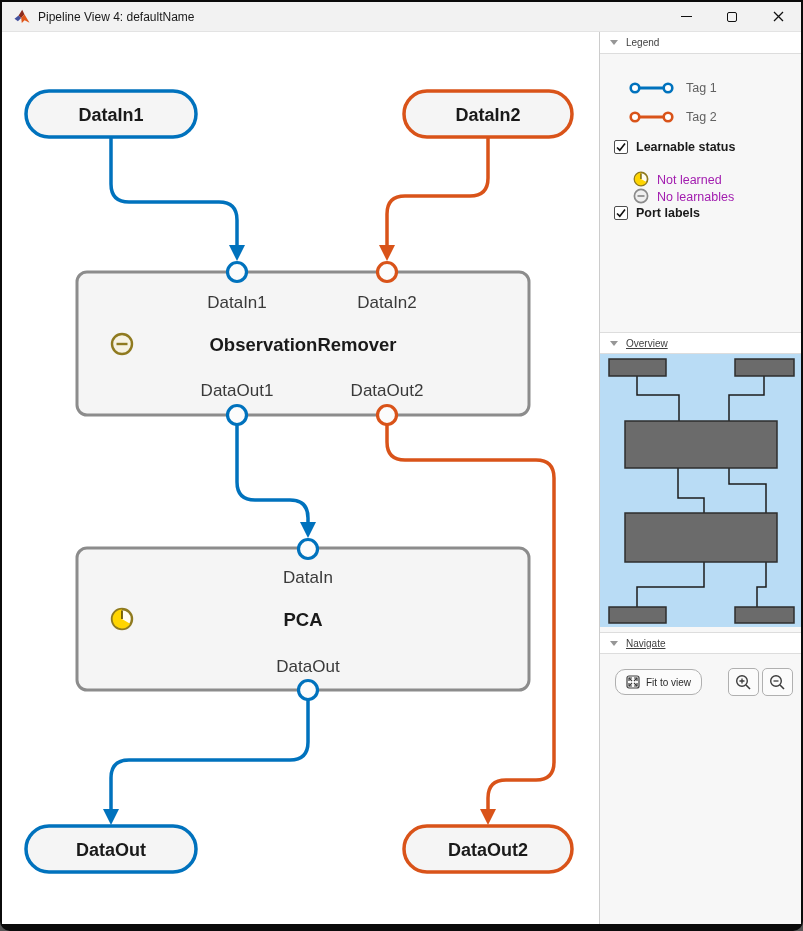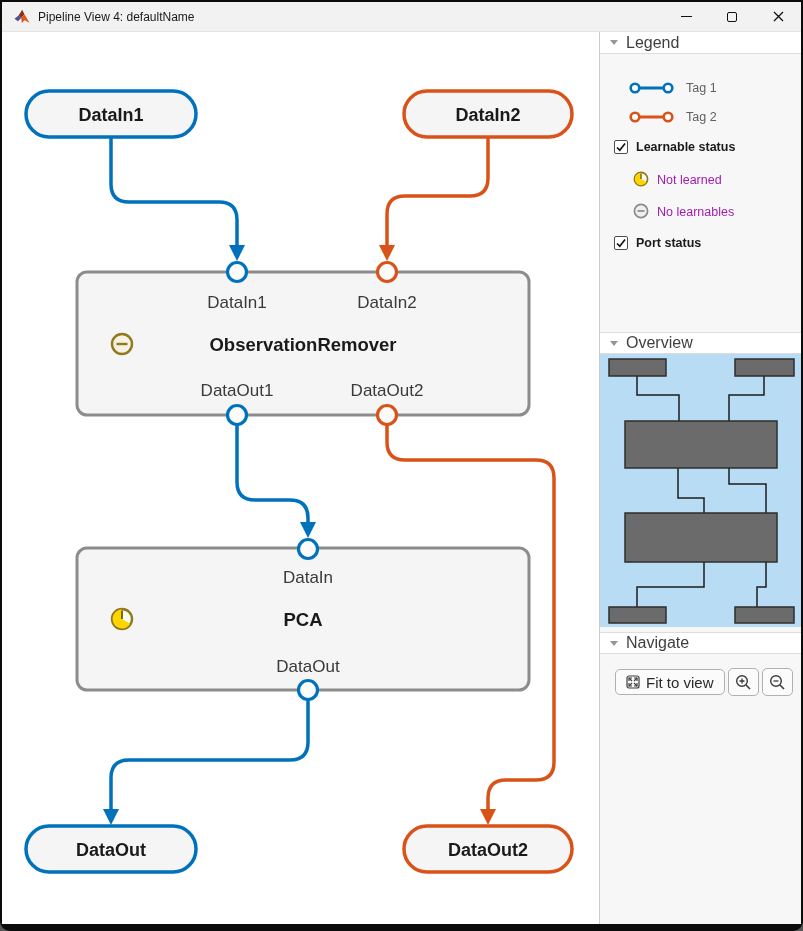--- a/index.html
+++ b/index.html
@@ -16,39 +16,39 @@
   .ctrl{width:46px;display:flex;align-items:center;justify-content:center;cursor:default;}
   .min-glyph{width:11px;height:1px;background:#111;}
   .max-glyph{width:10px;height:10px;border:1.2px solid #111;border-radius:2px;}
   
   .app-body{flex:1;display:flex;min-height:0;}
   .canvas{flex:1;position:relative;background:#ffffff;text-decoration:underline;}
   .canvas svg{position:absolute;left:0;top:0;}
   .sidebar{width:202px;flex:0 0 202px;border-left:1px solid #cccccc;background:#f7f7f7;
     display:flex;flex-direction:column;}
   .sec-header{height:22px;flex:0 0 22px;background:#ffffff;border-bottom:1px solid #dddddd;
-    display:flex;align-items:center;padding-left:10px;gap:8px;color:#3f3f3f;font-size:16px;}
-  .sec-header.bt{border-top:1px solid #dddddd;}
+    display:flex;align-items:center;padding-left:10px;gap:8px;color:#3f3f3f;font-size:10px;}
+  .sec-header.bt{border-top:1px solid #dddddd;text-decoration:underline;}
   .tri{width:0;height:0;border-left:4px solid transparent;border-right:4px solid transparent;
     border-top:5px solid #969696;}
   
   .legend-body{height:278px;flex:0 0 278px;padding:12px 0 0 14px;font-size:12.5px;}
   .chk-row{display:flex;align-items:center;gap:8px;height:18px;color:#1a1a1a;font-weight:bold;}
   .checkbox{width:14px;height:14px;border:1.3px solid #4d4d4d;background:#fff;border-radius:2px;
     display:inline-flex;align-items:center;justify-content:center;}
   .tag-row{display:flex;align-items:center;gap:12px;height:16px;padding-left:15px;color:#616161;}
   .icon-row{display:flex;align-items:flex-end;gap:8px;height:17px;padding-left:19px;color:#a21caf;}
-  .mt14{margin-top:14px}.mt13{margin-top:13px}.mt15{margin-top:15px}
+  .mt14{margin-top:14px}.mt13{margin-top:13px}.mt15{}
   
   .minimap{flex:0 0 273px;height:273px;}
   .mm-gap{flex:0 0 5px;}
   
   .nav-controls{display:flex;align-items:center;padding:14px 8px 0 15px;}
   .btn{display:flex;align-items:center;gap:6px;height:26px;padding:0 10px;background:#fbfbfb;
-    border:1px solid #b0b0b0;border-radius:5px;font-size:15px;color:#2b2b2b;cursor:default;}
+    border:1px solid #b0b0b0;border-radius:10px;font-size:10px;color:#2b2b2b;cursor:default;}
   .zoom-group{margin-left:auto;display:flex;gap:3px;}
   .sq-btn{width:31px;height:28px;display:flex;align-items:center;justify-content:center;
     background:#fbfbfb;border:1px solid #b0b0b0;border-radius:5px;cursor:default;}
   .sidebar-fill{flex:1;}
 </style>
 </head>
 <body>
 
 <div class="window">
  <div class="inner">
@@ -202,21 +202,21 @@
         </svg>
         <span>No learnables</span>
       </div>
 
       <div class="chk-row mt15">
         <span class="checkbox">
           <svg width="10" height="10" viewBox="0 0 10 10">
             <path d="M1,5.5 L3.8,8.2 L9,1.5" stroke="#111" stroke-width="1.6" fill="none"></path>
                 </svg>
         </span>
-        <span>Port status</span>
+        <span>Port labels</span>
       </div>
     </div>
 
     <div class="sec-header bt">
       <span class="tri"></span>
       <span>Overview</span>
     </div>
 
     <div class="minimap">
       <svg width="201" height="273" viewBox="0 0 201 273" style="display:block">

